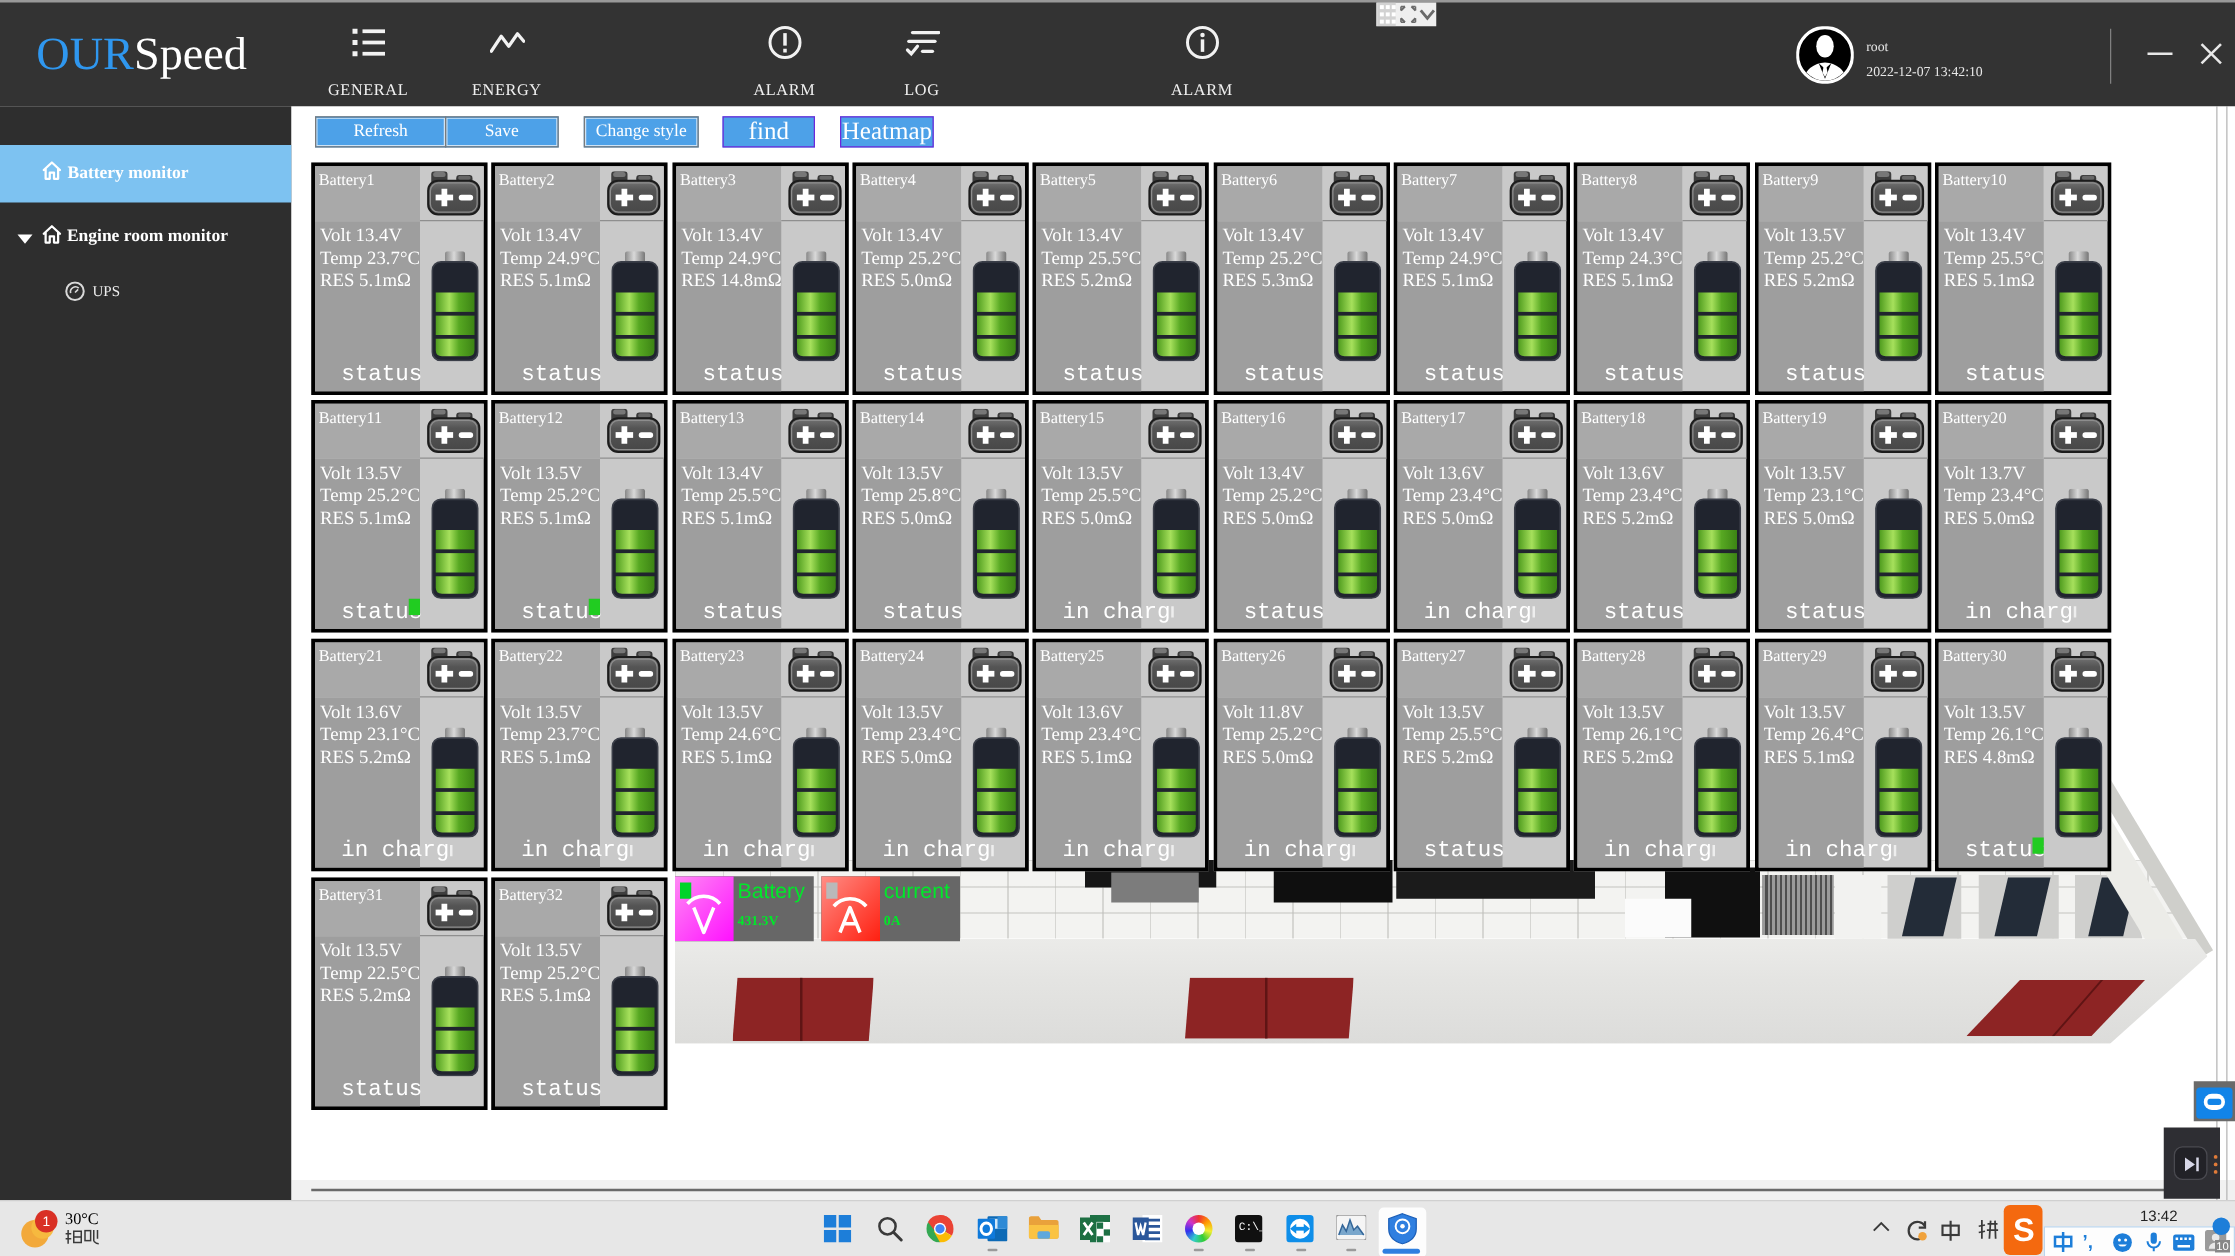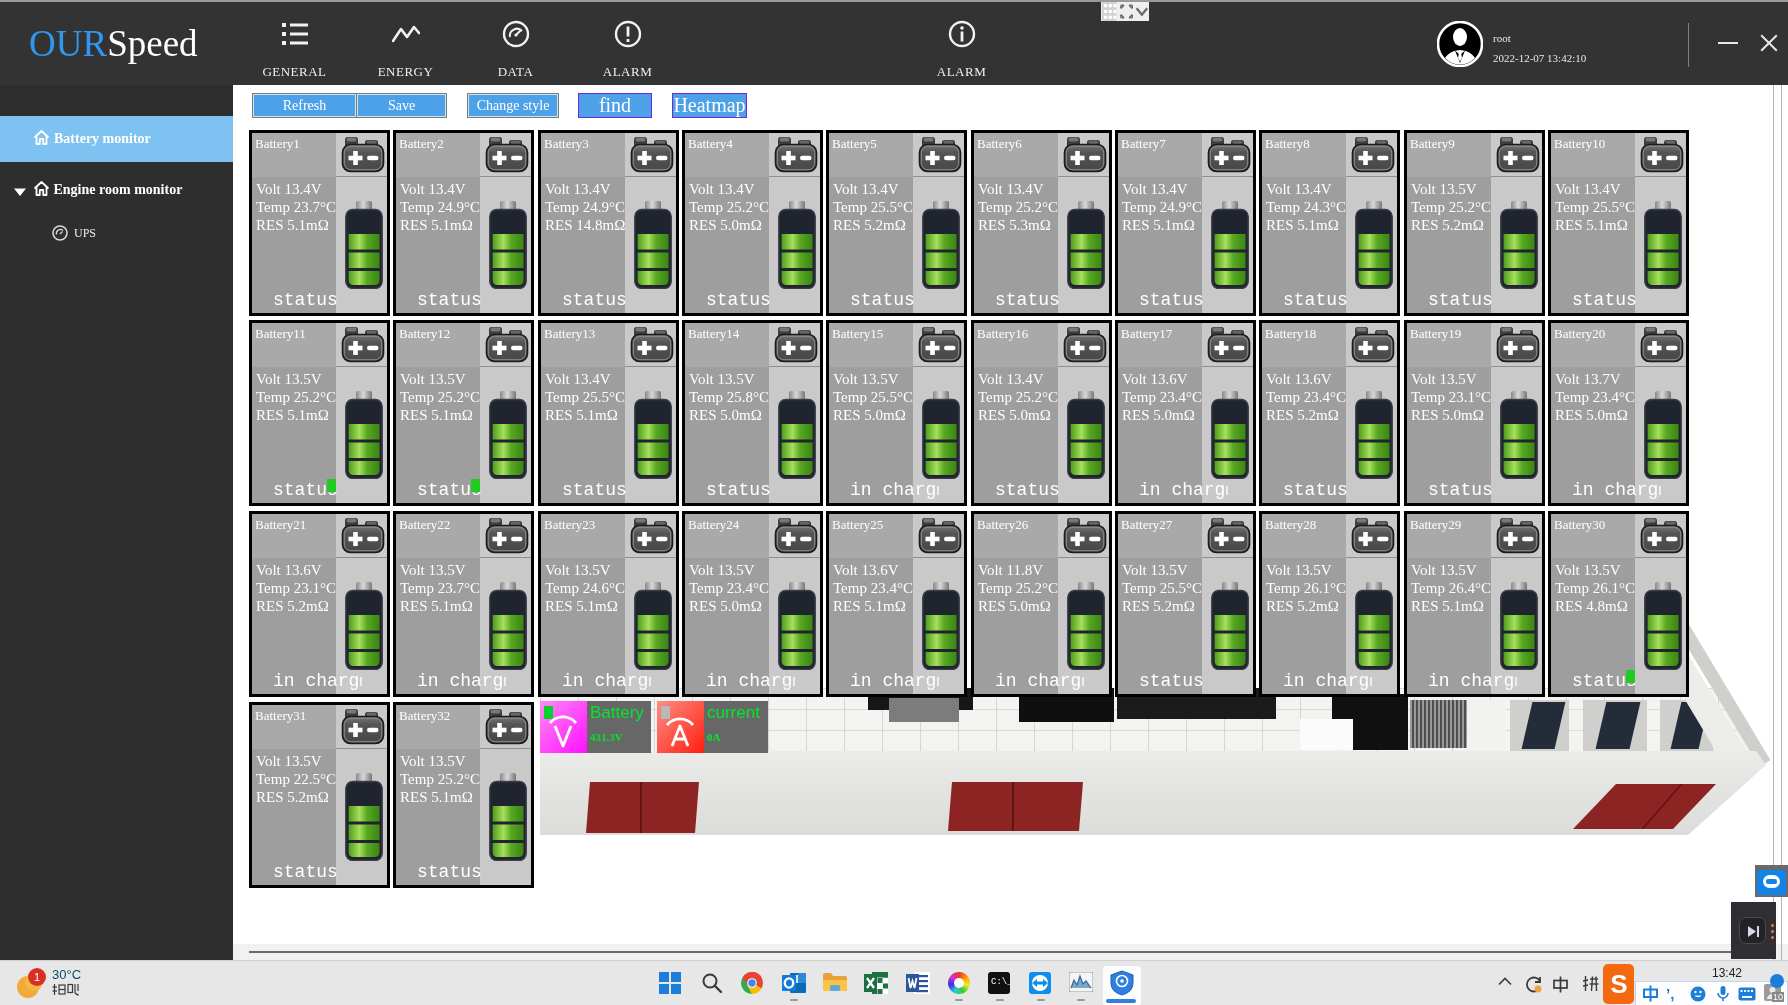--- a/index.html
+++ b/index.html
@@ -1721,36 +1721,38 @@
           </g>
         </svg>
         <div class="nl">GENERAL</div>
       </div>
 <div class="ni" style="left:350px">
         <svg width="28" height="28" viewBox="0 0 28 28">
           <polyline points="1,21 9,9 15,17 22,7 27,13" fill="none" stroke="#f2f2f2" stroke-width="2.6" stroke-linecap="round" stroke-linejoin="round"></polyline>
         </svg>
         <div class="nl">ENERGY</div>
       </div>
-<div class="ni" style="left:460px">
-        <svg width="28" height="28" viewBox="0 0 28 28">
-          <circle cx="14" cy="14" r="12" fill="none" stroke="#f2f2f2" stroke-width="2.4"></circle>
-          <path d="M8,17 A7,7 0 0 1 20,11" fill="none" stroke="#f2f2f2" stroke-width="2"></path>
-          <circle cx="14" cy="15" r="1.6" fill="#f2f2f2"></circle>
-          <line x1="14" y1="15" x2="19" y2="10" stroke="#f2f2f2" stroke-width="2"></line>
-        </svg>
-        <div class="nl">DATA</div>
-      </div>
 <div class="ni" style="left:572px">
         <svg width="28" height="28" viewBox="0 0 28 28">
           <circle cx="14" cy="14" r="12" fill="none" stroke="#f2f2f2" stroke-width="2.4"></circle>
           <rect x="12.6" y="6.5" width="2.8" height="10" fill="#f2f2f2"></rect>
           <rect x="12.6" y="19" width="2.8" height="3" fill="#f2f2f2"></rect>
         </svg>
         <div class="nl">ALARM</div>
+      </div>
+<div class="ni" style="left:682px">
+        <svg width="28" height="28" viewBox="0 0 28 28">
+          <g stroke="#f2f2f2" stroke-width="2.6" stroke-linecap="round" fill="none">
+            <line x1="6" y1="6" x2="27" y2="6"></line>
+            <line x1="3" y1="13" x2="24" y2="13"></line>
+            <polyline points="2,20 5,23 10,17"></polyline>
+            <line x1="14" y1="21" x2="22" y2="21"></line>
+          </g>
+        </svg>
+        <div class="nl">LOG</div>
       </div>
 <div class="ni" style="left:906px">
         <svg width="28" height="28" viewBox="0 0 28 28">
           <circle cx="14" cy="14" r="12" fill="none" stroke="#f2f2f2" stroke-width="2.4"></circle>
           <rect x="12.6" y="11.5" width="2.8" height="10" fill="#f2f2f2"></rect>
           <circle cx="14" cy="8" r="1.8" fill="#f2f2f2"></circle>
         </svg>
         <div class="nl">ALARM</div>
       </div>
 
@@ -1811,21 +1813,21 @@
         </svg>UPS</div>
 </div>
 
 <div id="taskbar">
 <div class="abs" style="left:14px;top:5px;width:36px;height:36px"><svg width="34" height="36" viewBox="0 0 34 36">
           <circle cx="14" cy="21" r="11" fill="#f2a93b"></circle>
           <circle cx="20" cy="16" r="9" fill="#f6b93f" opacity="0.95"></circle>
           <circle cx="23" cy="11" r="9" fill="#d93025"></circle>
           <text x="23" y="15" font-size="11" fill="#fff" text-anchor="middle" font-family="Liberation Sans">1</text>
         </svg></div>
-<div class="abs" style="left:52px;top:6px;font-size:13px;color:#0c4a6e;font-family:Liberation Sans, sans-serif">30°C</div>
+<div class="abs" style="left:52px;top:6px;font-size:13px;color:#000000;font-family:Liberation Serif, serif">30°C</div>
 <svg width="28" height="13" viewBox="0 0 28 13" style="position:absolute;left:52px;top:22px">
  <g stroke="#3a3a3a" stroke-width="1.2" fill="none">
           <line x1="2.5" y1="1" x2="2.5" y2="12"></line>
           <line x1="0.5" y1="4" x2="5" y2="4"></line>
           <line x1="0.5" y1="8" x2="5" y2="8"></line>
  <rect x="7" y="2" width="6" height="9"></rect>
           <line x1="7" y1="6.5" x2="13" y2="6.5"></line>
  <rect x="16" y="1.5" width="4.5" height="8"></rect>
           <line x1="23" y1="1" x2="23" y2="10"></line>
           <path d="M23,10 q2,2 4,2"></path>

